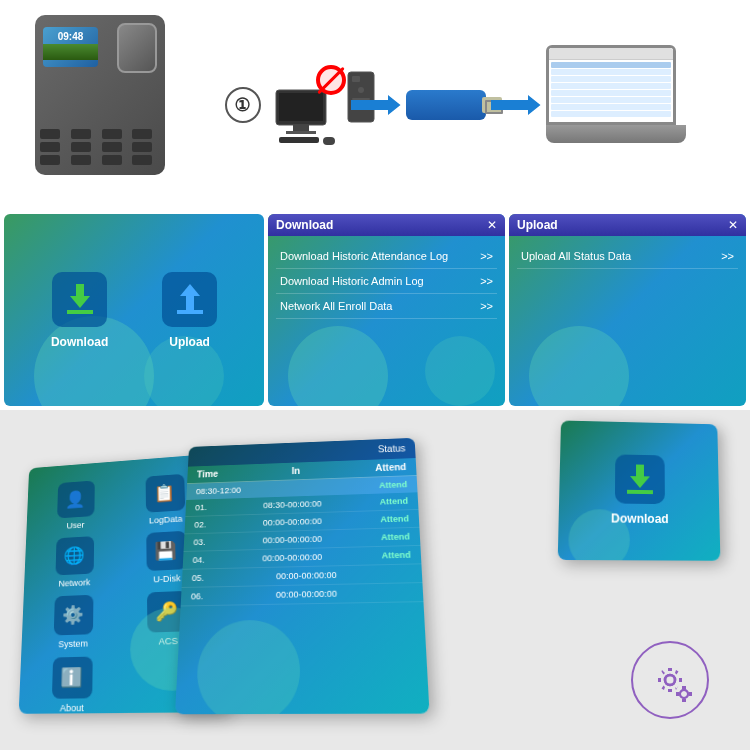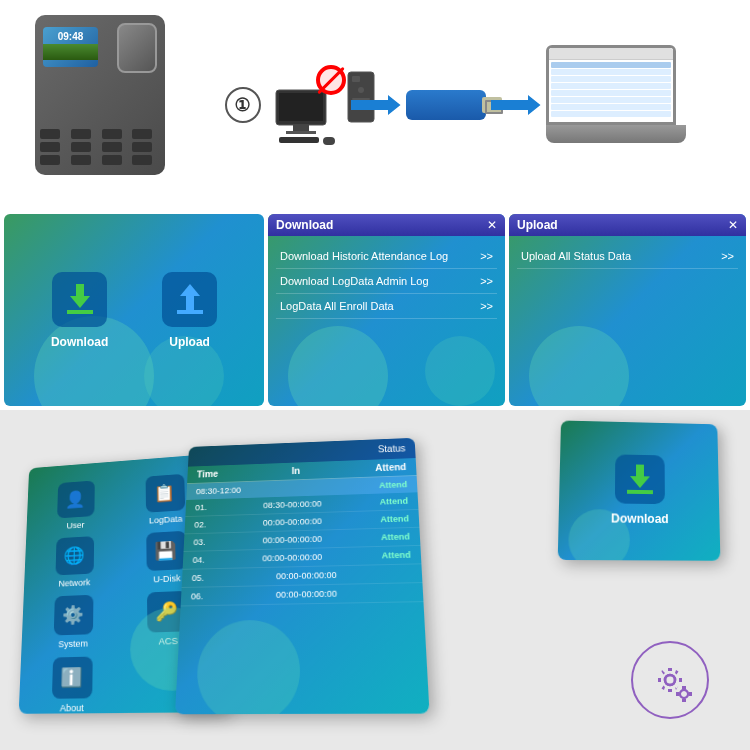--- a/index.html
+++ b/index.html
@@ -722,25 +722,25 @@
     <div class="panel-title-bar">
       <span class="panel-title">Download</span>
       <span class="panel-close">✕</span>
     </div>
     <div class="panel-menu-items">
       <div class="menu-item-row">
         <span class="menu-item-text">Download Historic Attendance Log</span>
         <span class="menu-item-arrow">&gt;&gt;</span>
       </div>
       <div class="menu-item-row">
-        <span class="menu-item-text">Download LogData Admin Log</span>
+        <span class="menu-item-text">Download Historic Admin Log</span>
         <span class="menu-item-arrow">&gt;&gt;</span>
       </div>
       <div class="menu-item-row">
-        <span class="menu-item-text">LogData All Enroll Data</span>
+        <span class="menu-item-text">Network All Enroll Data</span>
         <span class="menu-item-arrow">&gt;&gt;</span>
       </div>
     </div>
   </div>
 
   <div class="panel-upload">
     <div class="panel-title-bar">
       <span class="panel-title">Upload</span>
       <span class="panel-close">✕</span>
     </div>

